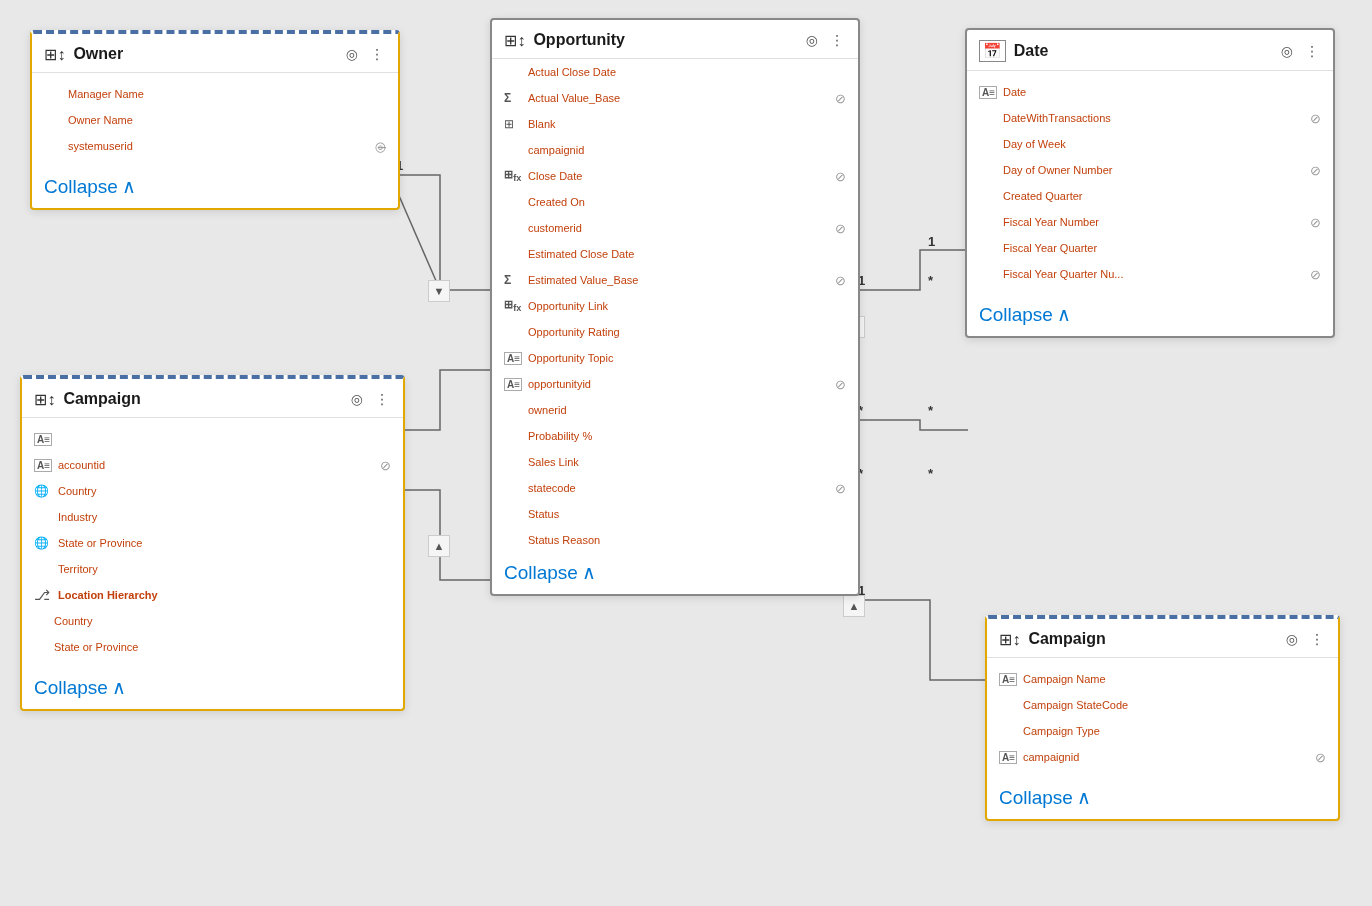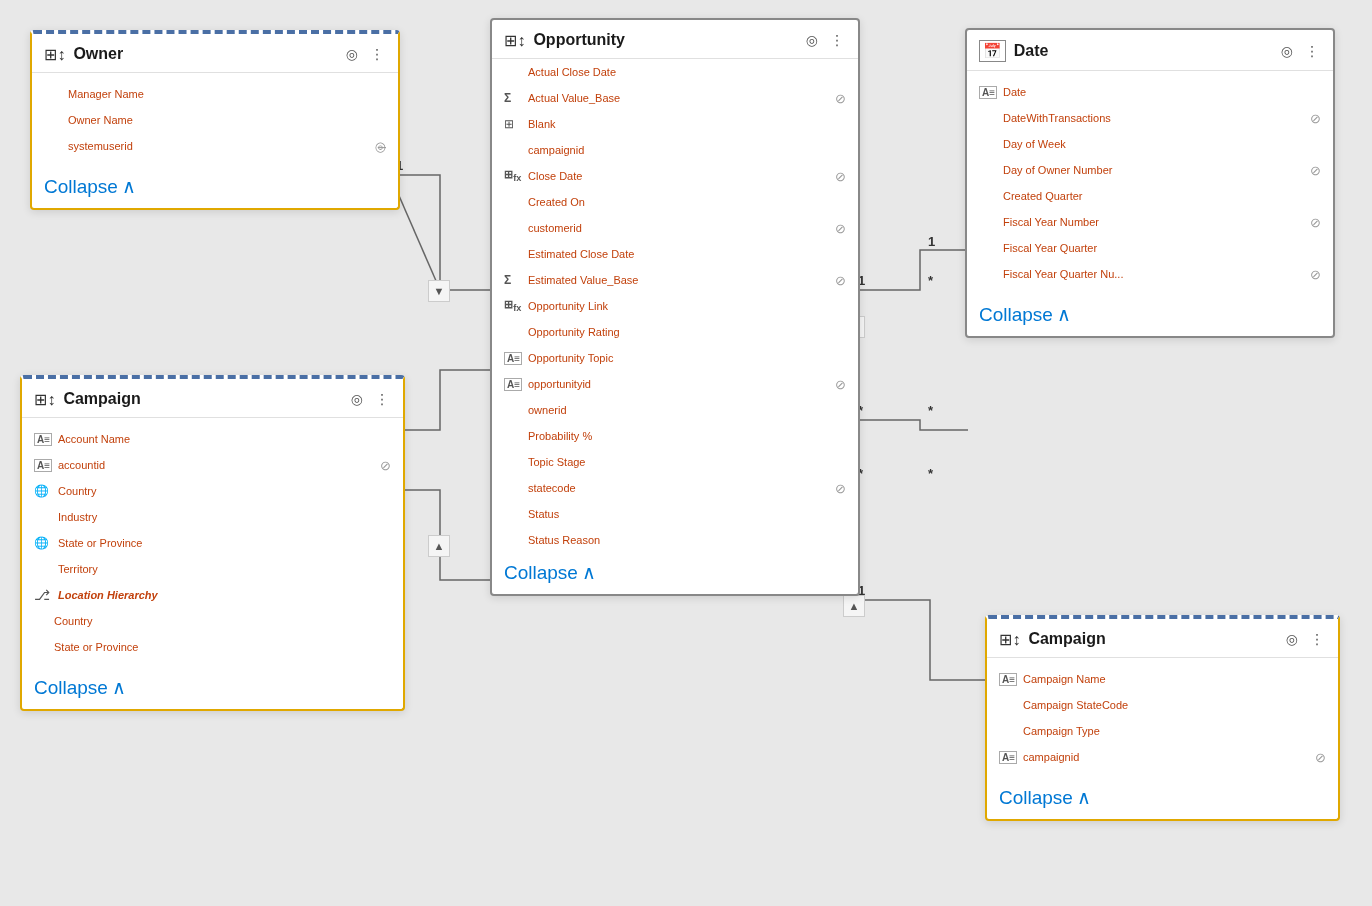--- a/index.html
+++ b/index.html
@@ -221,21 +221,20 @@
       <span class="card-header-icon">⊞↕</span>
       <span class="card-title">Campaign</span>
       <div class="card-actions">
         <span class="icon-btn">◎</span>
         <span class="icon-btn">⋮</span>
       </div>
     </div>
     <div class="card-body">
       <div class="field-row">
         <span class="field-icon" style="font-size:10px;font-weight:700;border:1px solid #aaa;padding:0 2px;">A≡</span>
-        <span class="field-name">Account Name</span>
       </div>
       <div class="field-row">
         <span class="field-icon" style="font-size:10px;font-weight:700;border:1px solid #aaa;padding:0 2px;">A≡</span>
         <span class="field-name">accountid</span>
         <span class="field-hidden" style="font-size:13px;color:#999;">⊘</span>
       </div>
       <div class="field-row">
         <span class="field-icon">🌐</span>
         <span class="field-name">Country</span>
       </div>
@@ -246,21 +245,21 @@
       <div class="field-row">
         <span class="field-icon">🌐</span>
         <span class="field-name">State or Province</span>
       </div>
       <div class="field-row">
         <span class="field-icon"></span>
         <span class="field-name">Territory</span>
       </div>
       <div class="field-row">
         <span class="field-icon" style="font-size:14px;">⎇</span>
-        <span class="field-name" style="font-weight:600;font-style:italic;">Location Hierarchy</span>
+        <span class="field-name" style="font-weight:600;">Location Hierarchy</span>
       </div>
       <div class="field-row sub-field">
         <span class="field-name">Country</span>
       </div>
       <div class="field-row sub-field">
         <span class="field-name">State or Province</span>
       </div>
     </div>
     <div class="collapse-row">
       <span>Collapse</span>
@@ -355,21 +354,21 @@
         <span class="field-name">ownerid</span>
       </div>
 
       <div class="field-row">
         <span class="field-icon"></span>
         <span class="field-name">Probability %</span>
       </div>
 
       <div class="field-row">
         <span class="field-icon"></span>
-        <span class="field-name">Topic Stage</span>
+        <span class="field-name">Sales Link</span>
       </div>
 
       <div class="field-row">
         <span class="field-icon"></span>
         <span class="field-name">statecode</span>
         <span class="field-hidden" style="color:#999;">⊘</span>
       </div>
 
       <div class="field-row">
         <span class="field-icon"></span>

